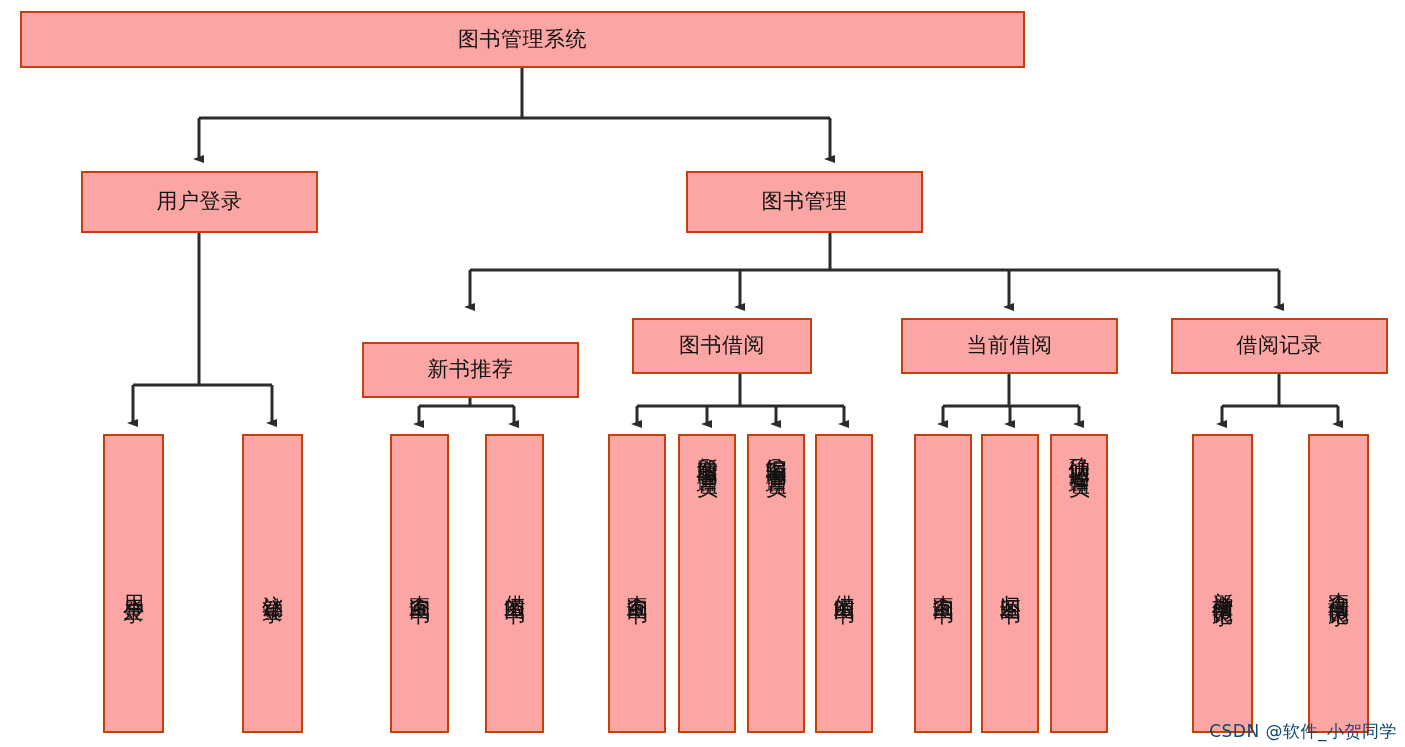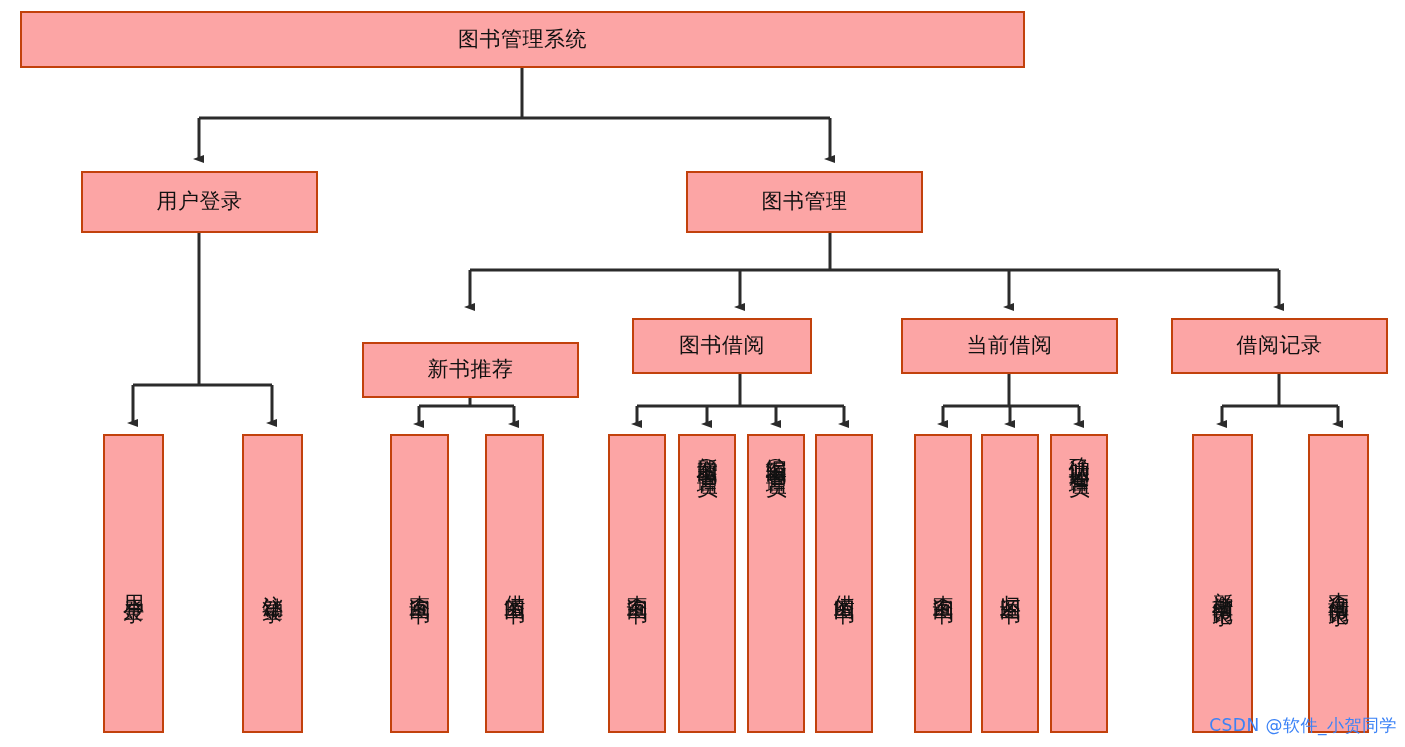--- a/index.html
+++ b/index.html
@@ -55,23 +55,23 @@
   .node.v.topaligned {
     align-items: flex-start;
   }
   .node.v.centered {
     align-items: center;
     padding-top: 0;
   }
   #watermark {
     position: absolute;
     right: 8px;
-    bottom: 10px;
+    bottom: 4px;
     font-size: 17px;
-    color: #3b82f6;
+    color: #0c4a6e;
     letter-spacing: 0.5px;
     white-space: nowrap;
     font-family: "DejaVu Sans", "Liberation Sans", sans-serif;
   }
 </style>
 </head>
 <body>
 
 <div id="canvas">
 

